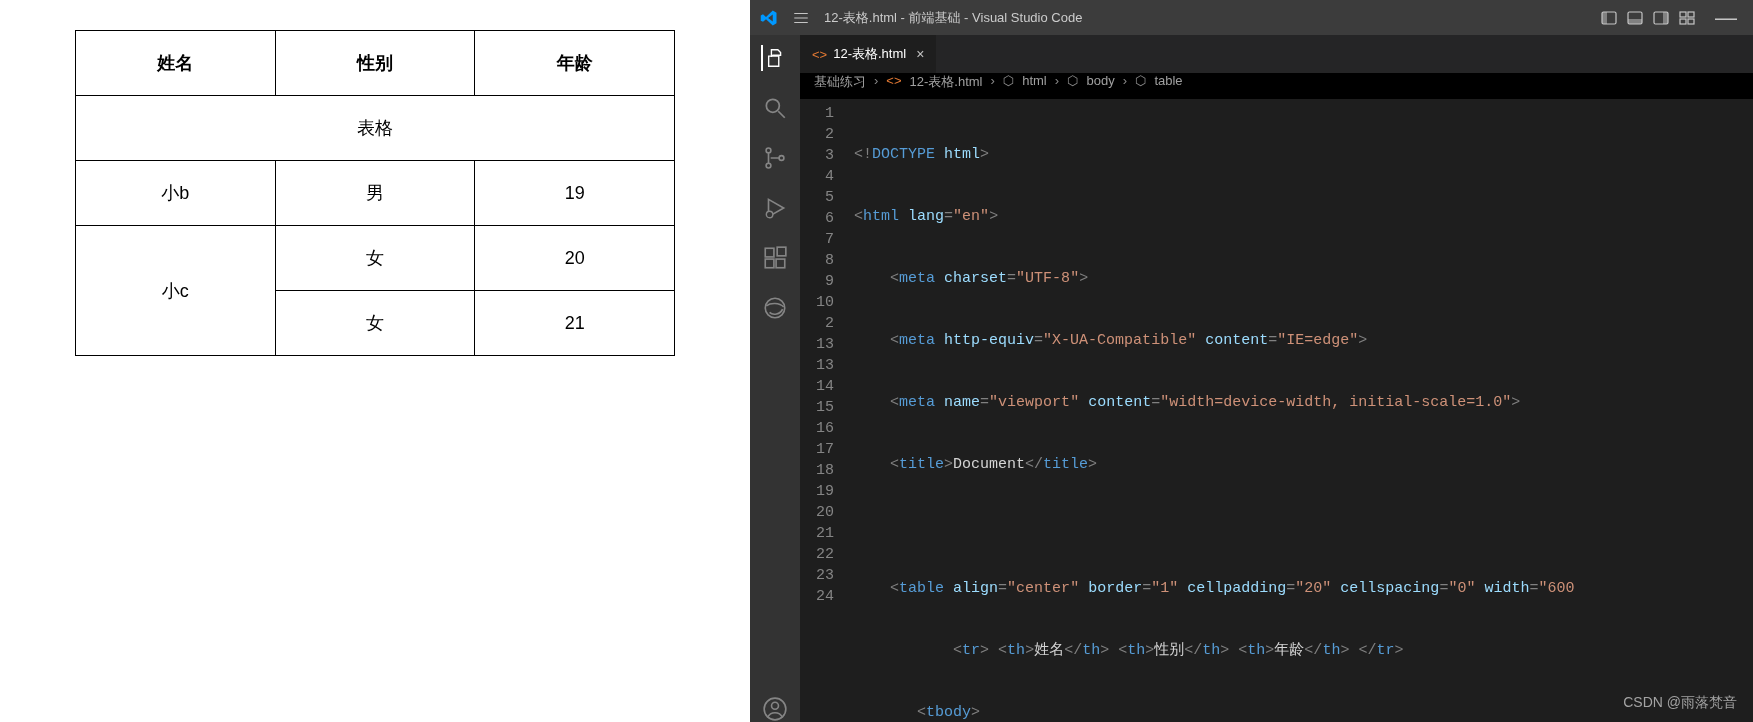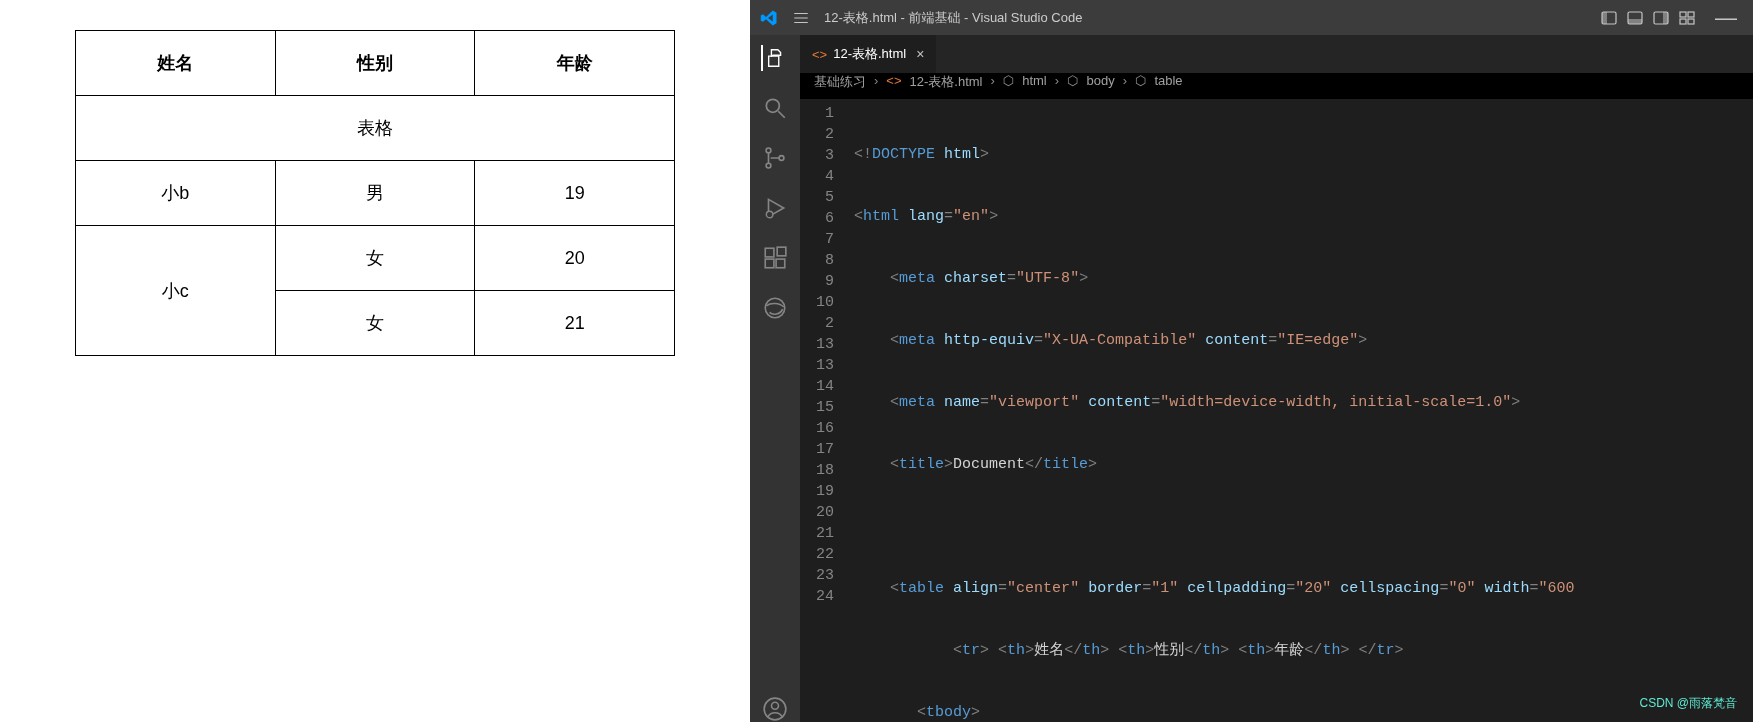--- a/index.html
+++ b/index.html
@@ -46,21 +46,21 @@
   .code .line { height: 21px; padding-left: 6px; margin-top: 20px; }
 
   
   .pun { color: #808080; }   
   .tag { color: #569cd6; }   
   .attr { color: #9cdcfe; }  
   .str { color: #ce9178; }   
   .txt { color: #d4d4d4; }   
   .doctype { color: #569cd6; }
 
-  .watermark { position: absolute; right: 16px; bottom: 10px; color: #5eead4; font-size: 12px; font-family: "Microsoft YaHei", sans-serif; }
+  .watermark { position: absolute; right: 16px; bottom: 10px; color: #a3a3a3; font-size: 14px; font-family: "Microsoft YaHei", sans-serif; }
 
   svg { display: block; }
 </style>
 </head>
 <body>
 
 <div class="split">
 
   <div class="browser-pane">
     <table class="demo-table">

